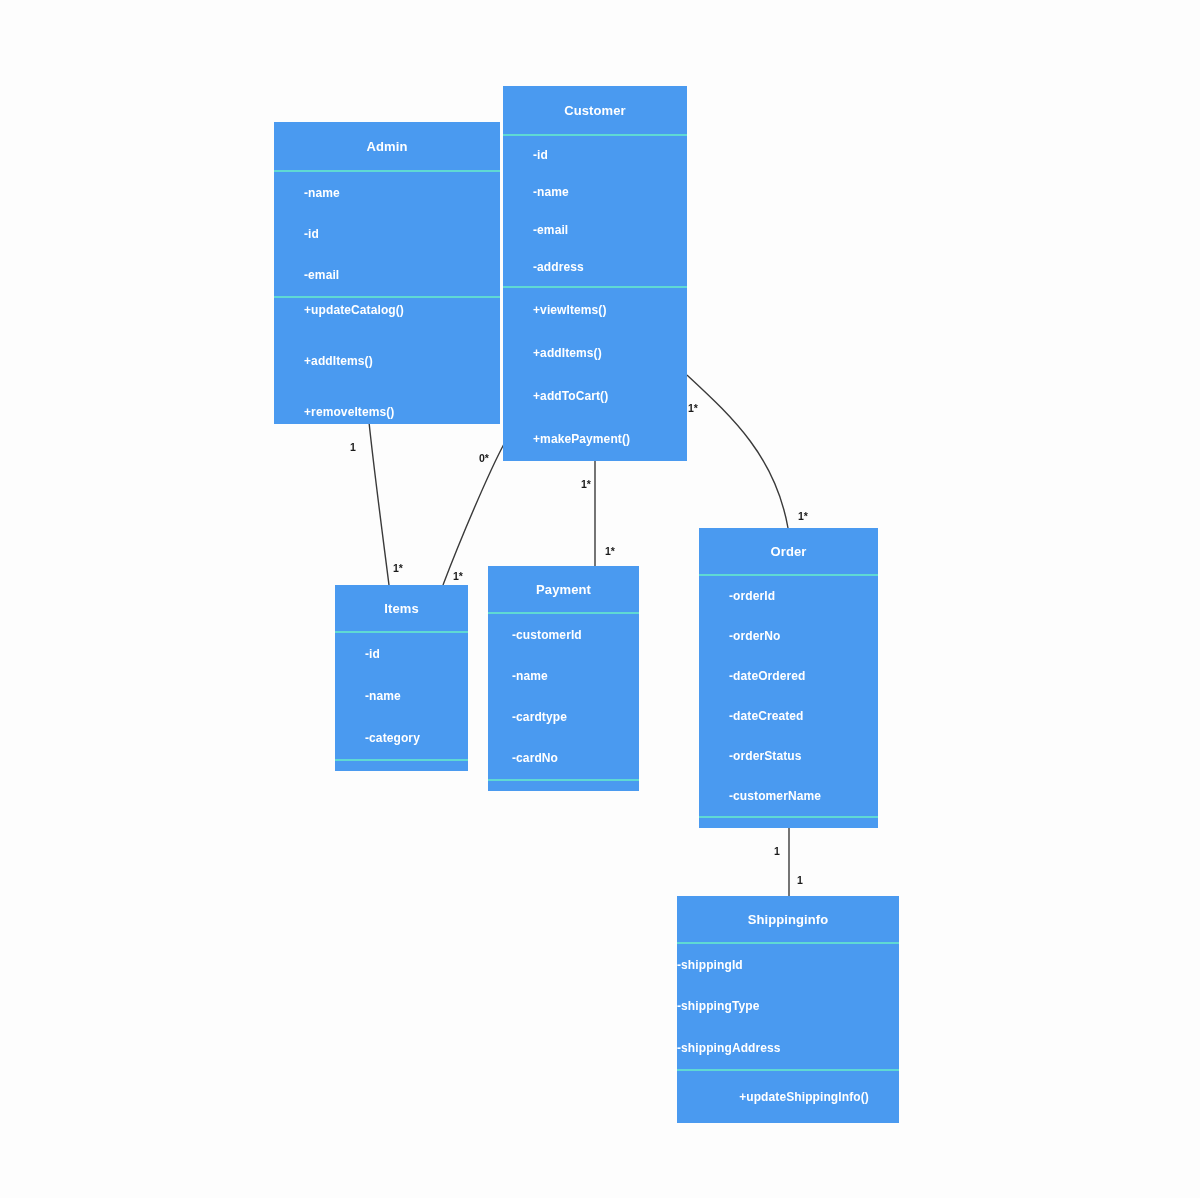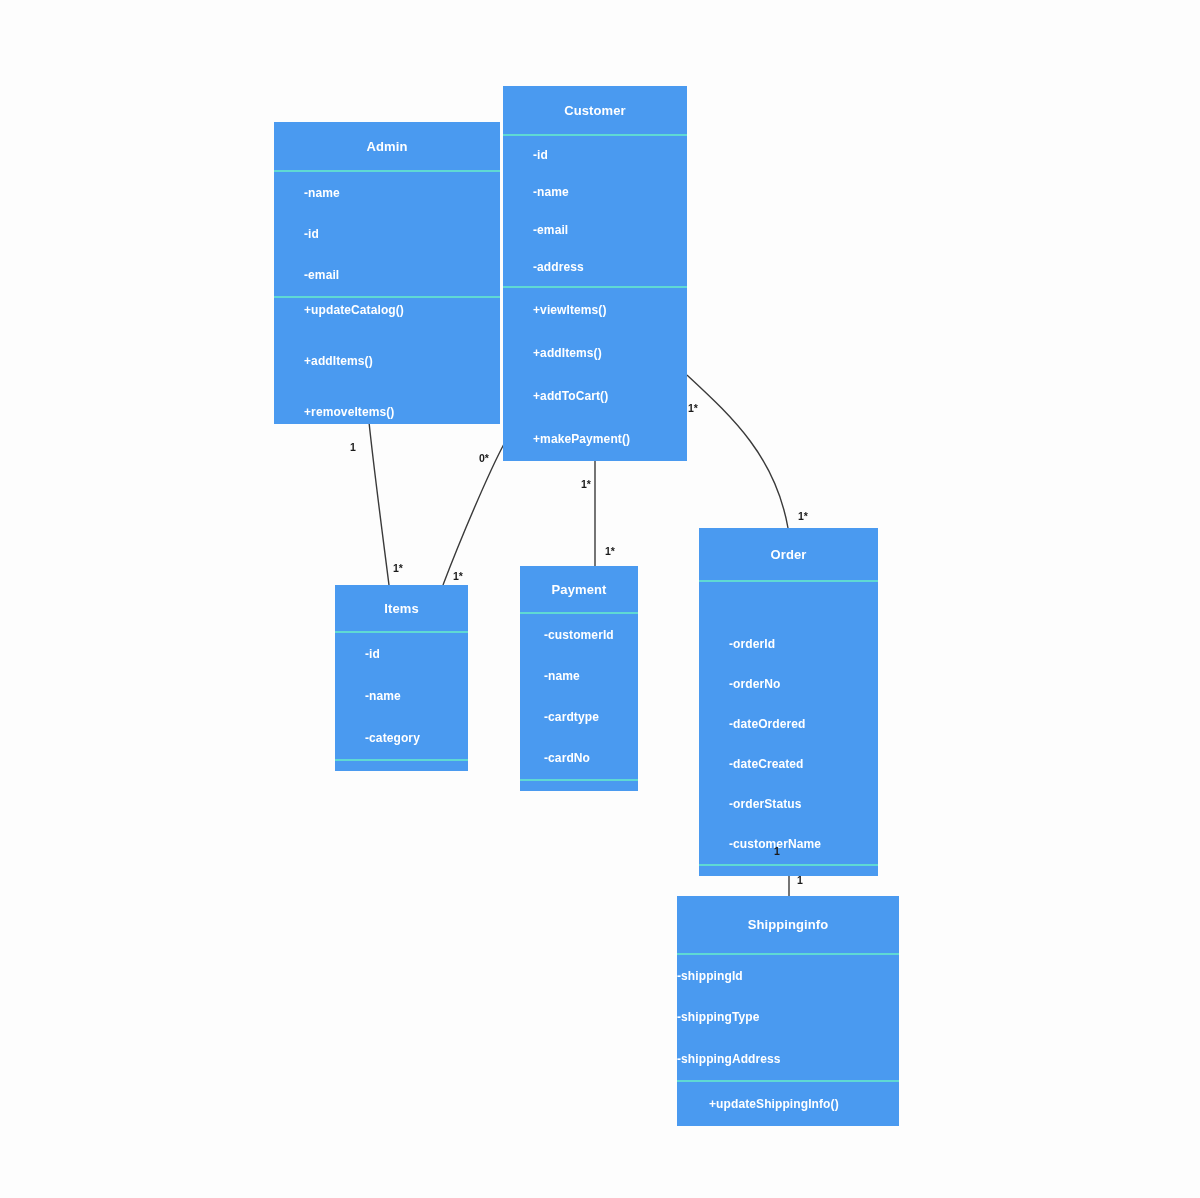--- a/index.html
+++ b/index.html
@@ -127,53 +127,53 @@
         <div class="cls-title" style="height: 46px;">Items</div>
         <div class="cls-sep" style="background: rgb(95, 217, 211);"></div>
         <div class="cls-compartment" style="height: 126px; display: flex; flex-direction: column; justify-content: space-around; padding-left: 30px;">
           <div class="cls-member">-id</div>
           <div class="cls-member">-name</div>
           <div class="cls-member">-category</div>
         </div>
         <div class="cls-sep" style="background: rgb(95, 217, 211);"></div>
         <div class="cls-compartment" style="height: 10px; display: flex; flex-direction: column; justify-content: space-around; padding-left: 30px;"></div>
       </div>
-      <div class="uml-class" style="left: 520px; top: 566px; width: 118px; background: rgb(74, 154, 240);">
+      <div class="uml-class" style="left: 488px; top: 566px; width: 151px; background: rgb(74, 154, 240);">
         <div class="cls-title" style="height: 46px;">Payment</div>
         <div class="cls-sep" style="background: rgb(95, 217, 211);"></div>
         <div class="cls-compartment" style="height: 165px; display: flex; flex-direction: column; justify-content: space-around; padding-left: 24px;">
           <div class="cls-member">-customerId</div>
           <div class="cls-member">-name</div>
           <div class="cls-member">-cardtype</div>
           <div class="cls-member">-cardNo</div>
         </div>
         <div class="cls-sep" style="background: rgb(95, 217, 211);"></div>
         <div class="cls-compartment" style="height: 10px; display: flex; flex-direction: column; justify-content: space-around; padding-left: 30px;"></div>
       </div>
       <div class="uml-class" style="left: 699px; top: 528px; width: 179px; background: rgb(74, 154, 240);">
-        <div class="cls-title" style="height: 52px;">Order</div>
+        <div class="cls-title" style="height: 46px;">Order</div>
         <div class="cls-sep" style="background: rgb(95, 217, 211);"></div>
-        <div class="cls-compartment" style="height: 240px; display: flex; flex-direction: column; justify-content: space-around; padding-left: 30px; margin-top: 42px;">
+        <div class="cls-compartment" style="height: 240px; display: flex; flex-direction: column; justify-content: space-around; padding-left: 30px;">
           <div class="cls-member">-orderId</div>
           <div class="cls-member">-orderNo</div>
           <div class="cls-member">-dateOrdered</div>
           <div class="cls-member">-dateCreated</div>
           <div class="cls-member">-orderStatus</div>
           <div class="cls-member">-customerName</div>
         </div>
         <div class="cls-sep" style="background: rgb(95, 217, 211);"></div>
         <div class="cls-compartment" style="height: 10px; display: flex; flex-direction: column; justify-content: space-around; padding-left: 30px;"></div>
       </div>
       <div class="uml-class" style="left: 677px; top: 896px; width: 222px; background: rgb(74, 154, 240);">
-        <div class="cls-title" style="height: 57px;">Shippinginfo</div>
+        <div class="cls-title" style="height: 46px;">Shippinginfo</div>
         <div class="cls-sep" style="background: rgb(95, 217, 211);"></div>
         <div class="cls-compartment" style="height: 125px; display: flex; flex-direction: column; justify-content: space-around; ">
           <div class="cls-member">-shippingId</div>
           <div class="cls-member">-shippingType</div>
           <div class="cls-member">-shippingAddress</div>
         </div>
         <div class="cls-sep" style="background: rgb(95, 217, 211);"></div>
-        <div class="cls-compartment" style="height: 44px; display: flex; flex-direction: column; justify-content: space-around; padding-left: 32px;">
+        <div class="cls-compartment" style="height: 52px; display: flex; flex-direction: column; justify-content: space-around; padding-left: 32px; align-items: center;">
           <div class="cls-member">+updateShippingInfo()</div>
         </div>
       </div>
     </div>
 </div>
 
 </body></html>

